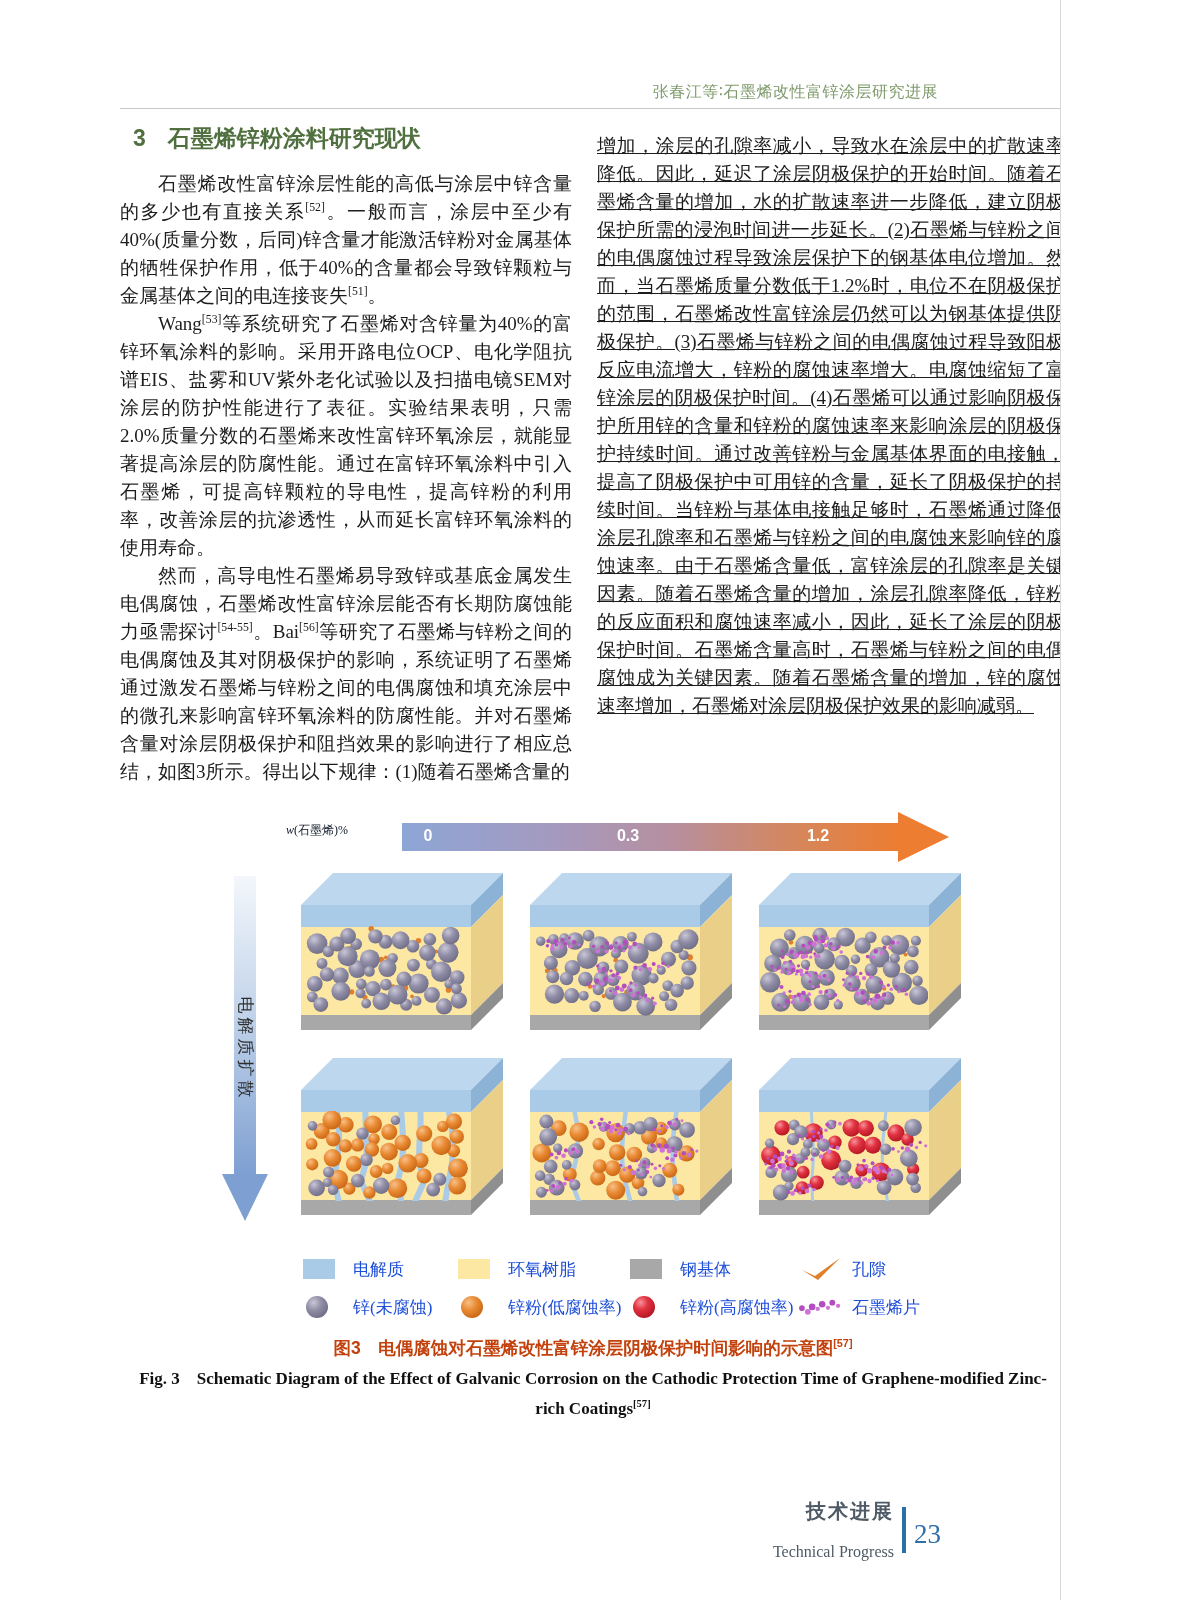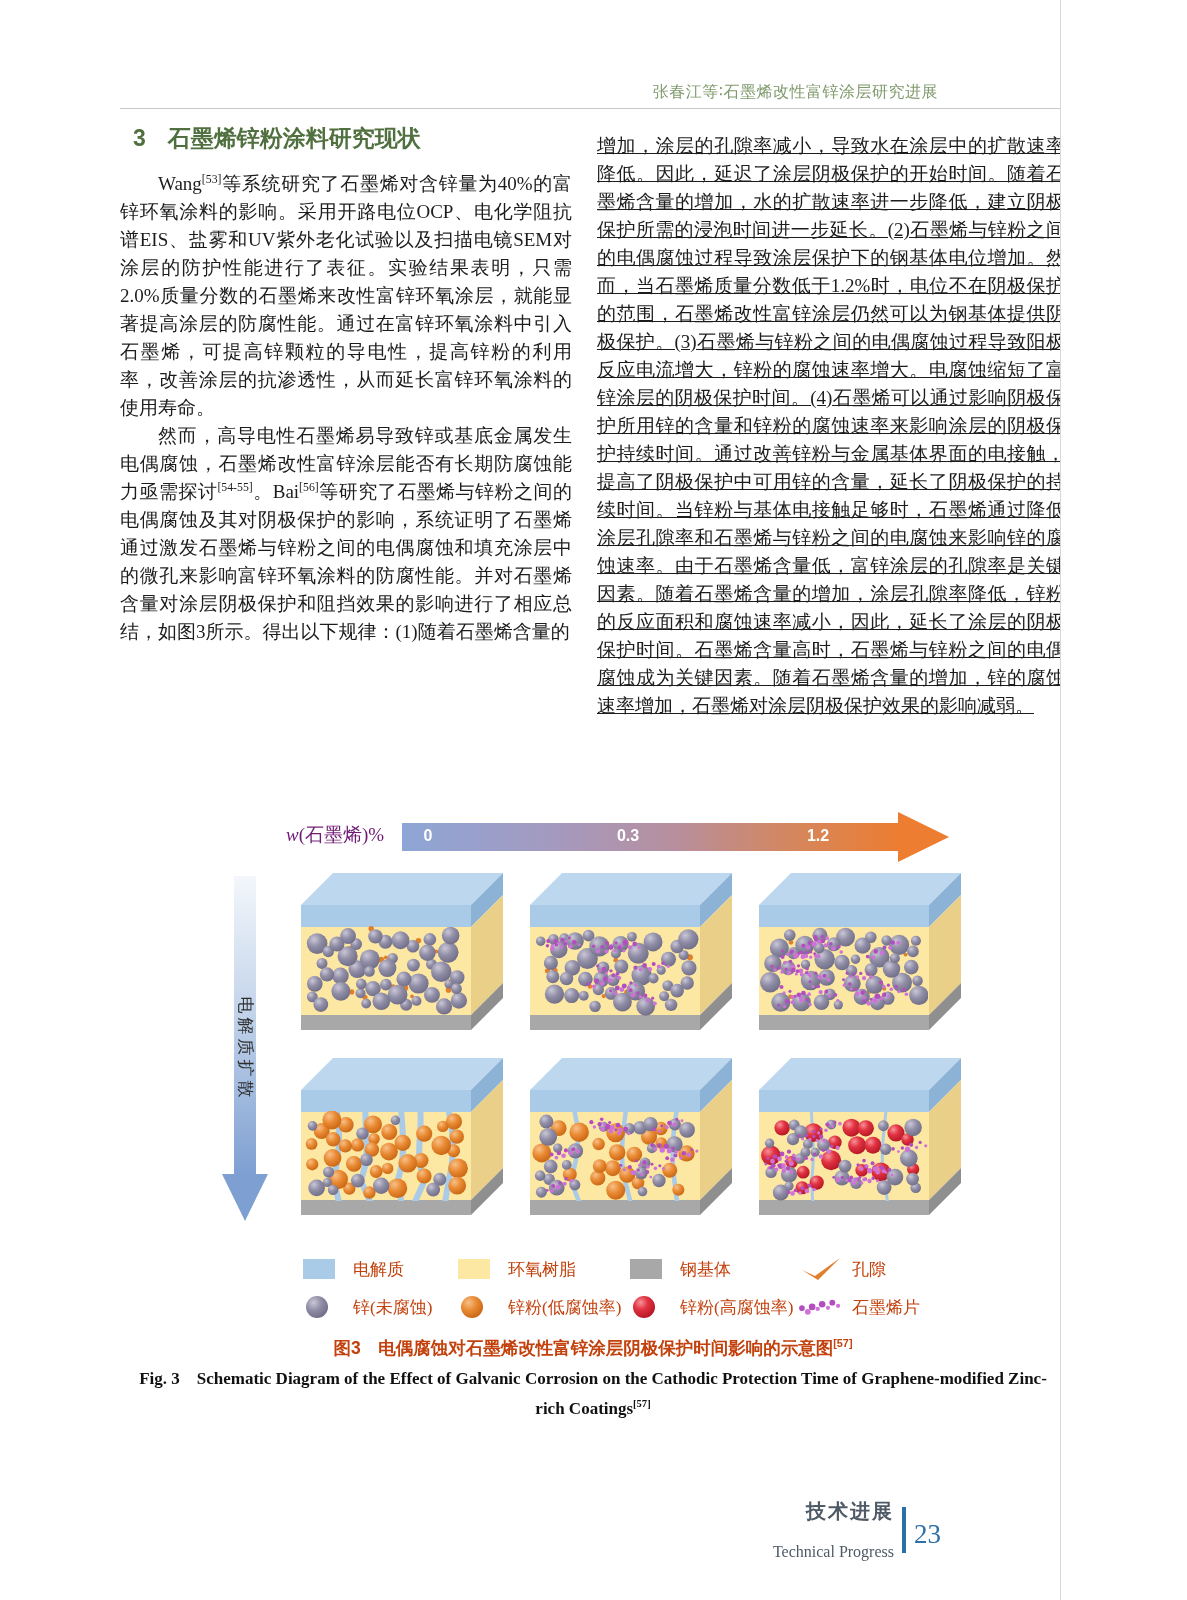--- a/index.html
+++ b/index.html
@@ -19,38 +19,38 @@
   }
   .sec-num{margin-right:22px;}
   .col{position:absolute;font-size:19px;line-height:28px;text-align:justify;}
   .col p{margin:0;}
   .col p.indent{text-indent:2em;}
   .col-left{top:170px;left:120px;width:452px;}
   .col-right{top:132px;left:597px;width:468px;text-decoration:underline;}
   sup{font-size:0.62em;line-height:0;vertical-align:super;}
   
   .figure{position:absolute;inset:0;pointer-events:none;}
-  .axis-label{position:absolute;left:286px;top:822px;font-size:19px;color:#701a75;}
+  .axis-label{position:absolute;left:286px;top:822px;font-size:12px;color:#0f172a;}
   .axis-label i{font-family:"Liberation Serif",serif;}
   .top-arrow{position:absolute;left:402px;top:810px;width:548px;height:54px;}
   .top-arrow .tick{
     position:absolute;top:17px;transform:translateX(-50%);color:#ffffff;font-weight:bold;
     font-size:16px;font-family:"Liberation Sans","DejaVu Sans",sans-serif;
   }
   .v-arrow{position:absolute;left:220px;top:876px;width:50px;height:346px;}
   .v-label{
     position:absolute;top:50%;left:50%;transform:translate(-50%,-50%) rotate(90deg);
     white-space:nowrap;font-size:17px;letter-spacing:4px;color:#2e2e2e;
   }
   .cube{position:absolute;}
   .legend{
     position:absolute;left:297px;top:1250px;display:grid;
     grid-template-columns:155px 172px 172px 150px;grid-auto-rows:38px;align-items:center;
   }
-  .legend-item{display:flex;align-items:center;gap:6px;font-size:17px;color:#c2410c;}
+  .legend-item{display:flex;align-items:center;gap:6px;font-size:17px;color:#1d4ed8;}
   .caption-cn{
     position:absolute;top:1336px;left:120px;width:946px;text-align:center;
     font-weight:bold;font-size:17.5px;color:#c2410c;
     font-family:"Liberation Sans","DejaVu Sans",sans-serif;
   }
   .caption-en{
     position:absolute;top:1364px;left:128px;width:930px;text-align:center;
     font-weight:bold;font-size:17px;line-height:30px;color:#111;
     font-family:"Liberation Serif","DejaVu Serif",serif;
   }
@@ -66,20 +66,21 @@
 <body>
 
 <div class="page">
 
   <div class="running-head">张春江等∶石墨烯改性富锌涂层研究进展</div>
   <div class="head-rule"></div>
 
   <h2 class="section-heading"><span class="sec-num">3</span><span>石墨烯锌粉涂料研究现状</span></h2>
 
   <div class="col col-left">
+      <p class="indent">石墨烯改性富锌涂层性能的高低与涂层中锌含量的多少也有直接关系<sup>[52]</sup>。一般而言，涂层中至少有40%(质量分数，后同)锌含量才能激活锌粉对金属基体的牺牲保护作用，低于40%的含量都会导致锌颗粒与金属基体之间的电连接丧失<sup>[51]</sup>。</p>
       <p class="indent">Wang<sup>[53]</sup>等系统研究了石墨烯对含锌量为40%的富锌环氧涂料的影响。采用开路电位OCP、电化学阻抗谱EIS、盐雾和UV紫外老化试验以及扫描电镜SEM对涂层的防护性能进行了表征。实验结果表明，只需2.0%质量分数的石墨烯来改性富锌环氧涂层，就能显著提高涂层的防腐性能。通过在富锌环氧涂料中引入石墨烯，可提高锌颗粒的导电性，提高锌粉的利用率，改善涂层的抗渗透性，从而延长富锌环氧涂料的使用寿命。</p>
       <p class="indent">然而，高导电性石墨烯易导致锌或基底金属发生电偶腐蚀，石墨烯改性富锌涂层能否有长期防腐蚀能力亟需探讨<sup>[54-55]</sup>。Bai<sup>[56]</sup>等研究了石墨烯与锌粉之间的电偶腐蚀及其对阴极保护的影响，系统证明了石墨烯通过激发石墨烯与锌粉之间的电偶腐蚀和填充涂层中的微孔来影响富锌环氧涂料的防腐性能。并对石墨烯含量对涂层阴极保护和阻挡效果的影响进行了相应总结，如图3所示。得出以下规律：(1)随着石墨烯含量的</p>
     </div>
   <div class="col col-right">
       <p class="">增加，涂层的孔隙率减小，导致水在涂层中的扩散速率降低。因此，延迟了涂层阴极保护的开始时间。随着石墨烯含量的增加，水的扩散速率进一步降低，建立阴极保护所需的浸泡时间进一步延长。(2)石墨烯与锌粉之间的电偶腐蚀过程导致涂层保护下的钢基体电位增加。然而，当石墨烯质量分数低于1.2%时，电位不在阴极保护的范围，石墨烯改性富锌涂层仍然可以为钢基体提供阴极保护。(3)石墨烯与锌粉之间的电偶腐蚀过程导致阳极反应电流增大，锌粉的腐蚀速率增大。电腐蚀缩短了富锌涂层的阴极保护时间。(4)石墨烯可以通过影响阴极保护所用锌的含量和锌粉的腐蚀速率来影响涂层的阴极保护持续时间。通过改善锌粉与金属基体界面的电接触，提高了阴极保护中可用锌的含量，延长了阴极保护的持续时间。当锌粉与基体电接触足够时，石墨烯通过降低涂层孔隙率和石墨烯与锌粉之间的电腐蚀来影响锌的腐蚀速率。由于石墨烯含量低，富锌涂层的孔隙率是关键因素。随着石墨烯含量的增加，涂层孔隙率降低，锌粉的反应面积和腐蚀速率减小，因此，延长了涂层的阴极保护时间。石墨烯含量高时，石墨烯与锌粉之间的电偶腐蚀成为关键因素。随着石墨烯含量的增加，锌的腐蚀速率增加，石墨烯对涂层阴极保护效果的影响减弱。</p>
     </div>
 
   <div class="figure">
 
     <div class="axis-label"><i>w</i><span>(石墨烯)%</span></div>

